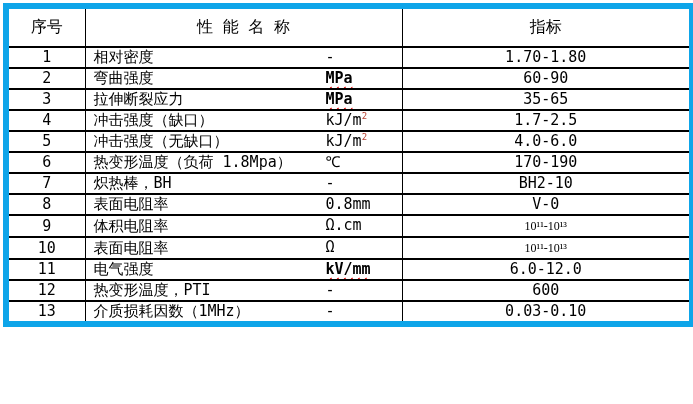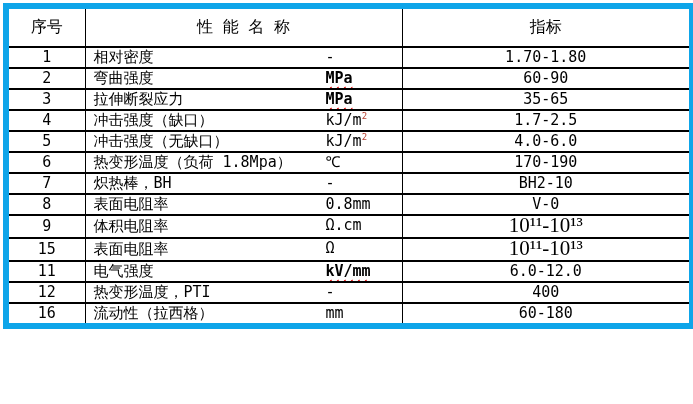--- a/index.html
+++ b/index.html
@@ -66,21 +66,21 @@
     font-weight: bold;
   }
   sup.red-sup {
     color: #b84030;
     font-size: 9px;
     line-height: 0;
     vertical-align: super;
   }
   .serif-val {
     font-family: "Liberation Serif", "DejaVu Serif", serif;
-    font-size: 21px;
+    font-size: 12px;
   }
 </style>
 </head>
 <body>
 
 <div class="page">
   <table class="props">
     <colgroup>
       <col style="width:79px">
       <col style="width:317px">
@@ -160,46 +160,46 @@
   </tr>
         <tr>
     <td class="c1"><span class="b-no">9</span></td>
     <td class="c2">
       <span class="name b-name">体积电阻率</span>
       <span class="unit"><span class="b-unit">Ω.cm</span><sup class="red-sup b-sup"></sup></span>
     </td>
     <td class="c3"><span class="b-val serif-val">10¹¹-10¹³</span></td>
   </tr>
         <tr>
-    <td class="c1"><span class="b-no">15</span></td>
+    <td class="c1"><span class="b-no">10</span></td>
     <td class="c2">
       <span class="name b-name">表面电阻率</span>
       <span class="unit"><span class="b-unit">Ω</span><sup class="red-sup b-sup"></sup></span>
     </td>
     <td class="c3"><span class="b-val serif-val">10¹¹-10¹³</span></td>
   </tr>
         <tr>
     <td class="c1"><span class="b-no">11</span></td>
     <td class="c2">
       <span class="name b-name">电气强度</span>
       <span class="unit squiggle"><span class="b-unit">kV/mm</span><sup class="red-sup b-sup"></sup></span>
     </td>
     <td class="c3"><span class="b-val">6.0-12.0</span></td>
   </tr>
         <tr>
     <td class="c1"><span class="b-no">12</span></td>
     <td class="c2">
       <span class="name b-name">热变形温度，PTI</span>
       <span class="unit"><span class="b-unit">-</span><sup class="red-sup b-sup"></sup></span>
     </td>
-    <td class="c3"><span class="b-val">400</span></td>
-  </tr>
-        <tr>
-    <td class="c1"><span class="b-no">16</span></td>
-    <td class="c2">
-      <span class="name b-name">流动性（拉西格）</span>
-      <span class="unit"><span class="b-unit">mm</span><sup class="red-sup b-sup"></sup></span>
-    </td>
-    <td class="c3"><span class="b-val">60-180</span></td>
+    <td class="c3"><span class="b-val">600</span></td>
+  </tr>
+        <tr>
+    <td class="c1"><span class="b-no">13</span></td>
+    <td class="c2">
+      <span class="name b-name">介质损耗因数（1MHz）</span>
+      <span class="unit"><span class="b-unit">-</span><sup class="red-sup b-sup"></sup></span>
+    </td>
+    <td class="c3"><span class="b-val">0.03-0.10</span></td>
   </tr>
       </tbody>
   </table>
 </div>
 
 </body></html>

